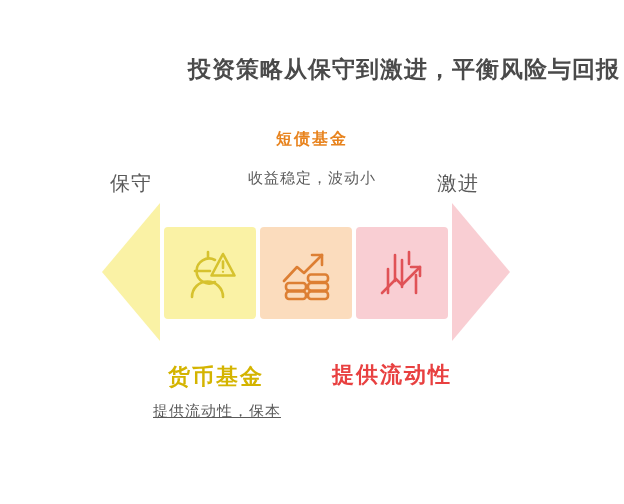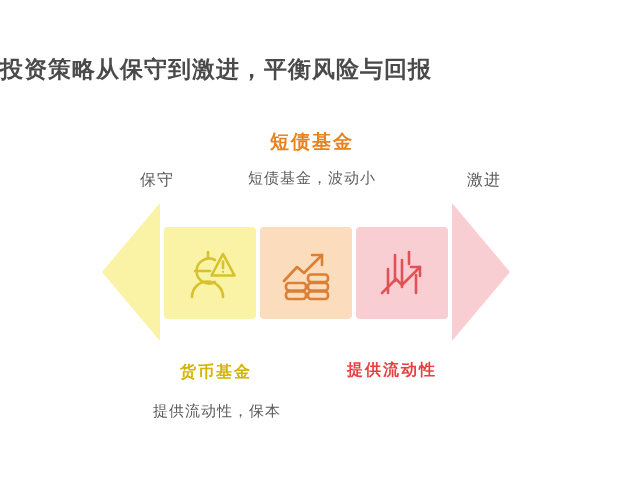--- a/index.html
+++ b/index.html
@@ -9,40 +9,40 @@
     font-family: "DejaVu Sans", "Liberation Sans", sans-serif;
   }
   .canvas {
     position: relative;
     width: 624px; height: 504px;
     background: #ffffff;
     overflow: hidden;
   }
   .title {
     position: absolute; top: 54px; left: 0; width: 620px; margin: 0;
-    text-align: left;
+    text-align: right;
     font-size: 23px; font-weight: 700; letter-spacing: 1px;
     color: var(--title-text, #4A4A4A);
   }
   .top-fund-name {
     position: absolute; top: 129px; left: 0; width: 624px;
     text-align: center;
-    font-size: 19px; font-weight: 700; letter-spacing: 2px;
+    font-size: 16px; font-weight: 700; letter-spacing: 2px;
     color: var(--label-orange, #E8831D);
   }
   .top-fund-desc {
     position: absolute; top: 169px; left: 0; width: 624px;
     text-align: center;
     font-size: 15px; letter-spacing: 1px;
     color: var(--desc-text, #5A5A5A);
   }
   .scale-label {
     position: absolute; top: 170px; width: 64px;
-    text-align: right;
-    font-size: 16px; letter-spacing: 1px;
+    text-align: left;
+    font-size: 20px; letter-spacing: 1px;
     color: var(--desc-text, #5A5A5A);
   }
   .scale-label.left  { left: 110px; }
   .scale-label.right { left: 437px; }
 
   .arrowhead { position: absolute; top: 203px; width: 58px; height: 138px; }
   .arrowhead.left  { left: 102px; }
   .arrowhead.right { left: 452px; }
   .arrowhead.left  polygon { fill: var(--segment-yellow, #FAF2A5); }
   .arrowhead.right polygon { fill: var(--segment-pink, #F9CED3); }
@@ -64,43 +64,44 @@
     stroke-linecap: round;
     stroke-linejoin: round;
   }
   .segment.yellow svg { color: var(--icon-yellow, #D6C22E); }
   .segment.peach  svg { color: var(--icon-orange, #DD7F33); }
   .segment.pink   svg { color: var(--icon-red,    #E05256); }
 
   .bottom-fund-name {
     position: absolute; width: 160px;
     text-align: center;
-    font-size: 16px; font-weight: 700; letter-spacing: 2px;
+    font-size: 22px; font-weight: 700; letter-spacing: 2px;
   }
   .bottom-fund-name.gold { top: 362px; left: 136px; color: var(--label-gold, #D4B400); }
   .bottom-fund-name.red  { top: 360px; left: 312px; color: var(--label-red,  #E84040); }
 
   .bottom-fund-desc {
     position: absolute;
     text-align: center;
     font-size: 15px; letter-spacing: 1px; line-height: 1.75;
     color: var(--desc-text, #5A5A5A);
+    text-decoration: underline;
   }
   .bottom-fund-desc.bl { top: 398px; left: 125px; width: 184px; }
   .bottom-fund-desc.br { top: 396px; left: 320px; width: 140px; }
 </style>
 </head>
 <body>
 
 <div class="canvas">
 
   <h1 class="title">投资策略从保守到激进，平衡风险与回报</h1>
 
   <div class="top-fund-name">短债基金</div>
-  <div class="top-fund-desc">短债基金，波动小</div>
+  <div class="top-fund-desc">收益稳定，波动小</div>
 
   <div class="scale-label left">保守</div>
   <div class="scale-label right">激进</div>
 
   <svg class="arrowhead left" viewBox="0 0 58 138" xmlns="http://www.w3.org/2000/svg">
     <polygon points="58,0 0,69 58,138"></polygon>
   </svg>
 
   <div class="segment yellow">
     <svg width="56" height="56" viewBox="0 0 56 56" xmlns="http://www.w3.org/2000/svg">

